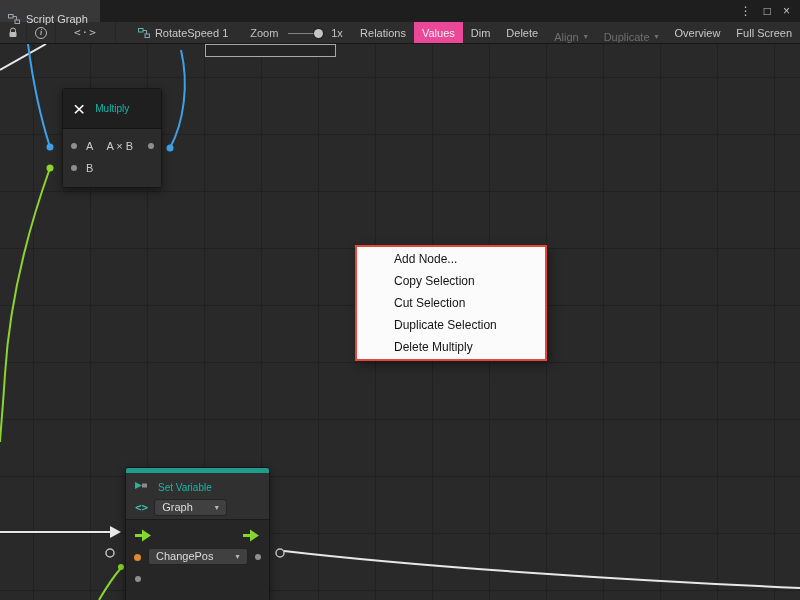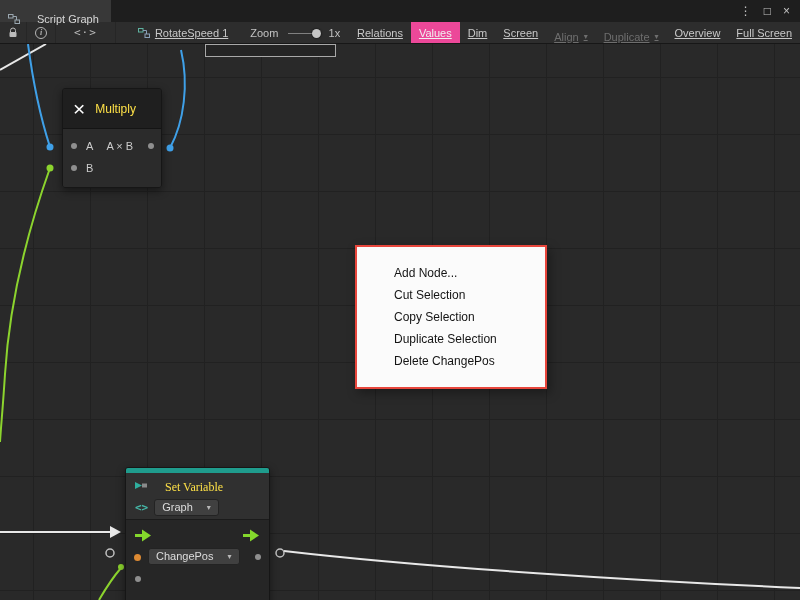--- a/index.html
+++ b/index.html
@@ -11,21 +11,21 @@
     position:relative;
     -webkit-user-select:none; user-select:none;
   }
 
   
   .tabbar {
     height:22px; background:#1e1e1e; display:flex; align-items:stretch;
     font-size:11px;
   }
   .tab {
-    display:flex; align-items:center; gap:17px; padding:15px 12px 0 8px;
+    display:flex; align-items:center; gap:6px; padding:15px 12px 0 8px;
     background:#383838; color:#d8d8d8; cursor:default;
   }
   .win-controls { margin-left:auto; display:flex; align-items:center; gap:12px; padding-right:10px; color:#c2c2c2; font-size:12px; }
   .win-controls span { cursor:default; line-height:1; }
 
   
   .toolbar {
     height:22px; background:#2d2d2d; border-bottom:1px solid #171717;
     display:flex; align-items:center; font-size:11px; white-space:nowrap; overflow:hidden;
   }
@@ -35,21 +35,21 @@
   }
   .info-circle {
     width:12px; height:12px; border:1px solid #b5b5b5; border-radius:50%;
     display:flex; align-items:center; justify-content:center;
     font-size:8px; font-style:italic; font-weight:bold; color:#b5b5b5;
     font-family:"Liberation Serif",serif;
   }
   .code-glyph { font-family:"DejaVu Sans Mono",monospace; font-size:11px; letter-spacing:1px; }
   .tb-btn {
     height:22px; display:flex; align-items:center; gap:5px; padding:8px 8px;
-    color:#c8c8c8; background:transparent;text-decoration:underline;
+    color:#c8c8c8; background:transparent;
   }
   .tb-btn.active { background:#ec4899; color:#f0f0f0; }
   .tb-btn.disabled { color:#6e6e6e;margin-top:8px; }
   .tb-label { color:#c2c2c2; padding:0 6px 0 14px; }
   .zoom-slider { position:relative; width:92px; height:10px; margin:0 4px; }
   .zoom-track { position:absolute; left:0; right:0; top:5px; height:1px; background:#808080; }
   .zoom-thumb {
     position:absolute; right:0; top:1px; width:9px; height:9px; border-radius:50%;
     background:#c4c4c4; box-shadow:0 0 2px #000;
   }
@@ -80,54 +80,54 @@
     box-shadow:0 3px 8px rgba(0,0,0,.45); border:1px solid #161616;
   }
 
   
   .node-multiply { left:62px; top:44px; width:100px; }
   .node-multiply .hdr {
     height:40px; background:#1f1f1f; display:flex; align-items:center; gap:10px;
     padding:0 10px; border-bottom:1px solid #141414;
   }
   .mult-glyph { font-size:21px; color:#ffffff; font-weight:300; line-height:1; }
-  .node-title { font-size:12px; color:#fde047; }
+  .node-title { font-size:10px; color:#14b8a6; }
   .node-multiply .bdy { background:#2b2b2b; padding:6px 0 8px; }
   .prow { position:relative; height:22px; display:flex; align-items:center; font-size:11px; color:#cccccc; }
   .pdot { position:absolute; width:6px; height:6px; border-radius:50%; background:#8f8f8f; top:8px; }
   .pdot.l { left:8px; } .pdot.r { right:7px; }
   .plabel { position:absolute; left:23px; }
   .plabel-out { position:absolute; right:28px; color:#cccccc; }
 
   
   .node-setvar { left:125px; top:423px; width:145px; height:140px; }
   .accent { height:5px; background:#1f9c8d; }
   .node-setvar .hdr { height:47px; background:#303030; padding:5px 8px 0; border-bottom:1px solid #1b1b1b; }
-  .hdr-line1 { display:flex; align-items:center; gap:17px; height:18px;font-family:Liberation Serif, serif; }
+  .hdr-line1 { display:flex; align-items:center; gap:10px; height:18px; }
   .hdr-line2 { display:flex; align-items:center; gap:6px; height:19px; margin-top:2px; padding-left:1px; }
   .type-glyph { color:#45b8a8; font-family:"DejaVu Sans Mono",monospace; font-size:11px; font-weight:bold; }
   .chip {
-    display:inline-flex; align-items:center; gap:14px; background:#404040;
+    display:inline-flex; align-items:center; gap:22px; background:#404040;
     border:1px solid #232323; border-radius:3px; padding:1px 7px;
     font-size:11px; color:#dddddd; line-height:13px;
   }
   .chip .caret { color:#b8b8b8; }
   .node-setvar .bdy { position:relative; background:#262626; height:88px; padding-top:4px; }
   .frow { position:relative; height:22px;text-align:center; }
   .flow-arrow { position:absolute; top:5px; }
   .flow-arrow.l { left:9px; } .flow-arrow.r { right:9px; }
   .odot { position:absolute; left:8px; top:8px; width:7px; height:7px; border-radius:50%; background:#dd8a33; }
   .gdot { position:absolute; width:6px; height:6px; border-radius:50%; background:#8f8f8f; top:8px; }
   .gdot.r { right:8px; } .gdot.l { left:9px; }
   .vchip { position:absolute; left:22px; top:2px; }
 
   
   .ctx-menu {
     position:absolute; left:355px; top:201px; width:192px; z-index:10;
-    background:#fbfbfb; border:2px solid #e8463c; padding:15px 0;
+    background:#fbfbfb; border:2px solid #e8463c; padding:1px 0;
     box-shadow:3px 4px 10px rgba(0,0,0,.35);
   }
   .ctx-item {
     height:22px; line-height:22px; padding-left:37px;
     font-size:12px; color:#141414; cursor:default;
   }
 </style>
 </head>
 <body>
 
@@ -184,21 +184,21 @@
   <div class="tb-btn">
     <span>Relations</span>
   </div>
   <div class="tb-btn active">
     <span>Values</span>
   </div>
   <div class="tb-btn">
     <span>Dim</span>
   </div>
   <div class="tb-btn">
-    <span>Screen</span>
+    <span>Delete</span>
   </div>
   <div class="tb-btn disabled">
     <span>Align</span>
     <span class="caret">▾</span>
   </div>
   <div class="tb-btn disabled">
     <span>Duplicate</span>
     <span class="caret">▾</span>
   </div>
   <div class="tb-btn">
@@ -296,19 +296,19 @@
       </div>
       <div class="frow">
         <span class="gdot l"></span>
       </div>
 
     </div>
   </div>
 
   <div class="ctx-menu">
     <div class="ctx-item">Add Node...</div>
+    <div class="ctx-item">Copy Selection</div>
     <div class="ctx-item">Cut Selection</div>
-    <div class="ctx-item">Copy Selection</div>
     <div class="ctx-item">Duplicate Selection</div>
-    <div class="ctx-item">Delete ChangePos</div>
+    <div class="ctx-item">Delete Multiply</div>
   </div>
 
 </div>
 
 </body></html>

